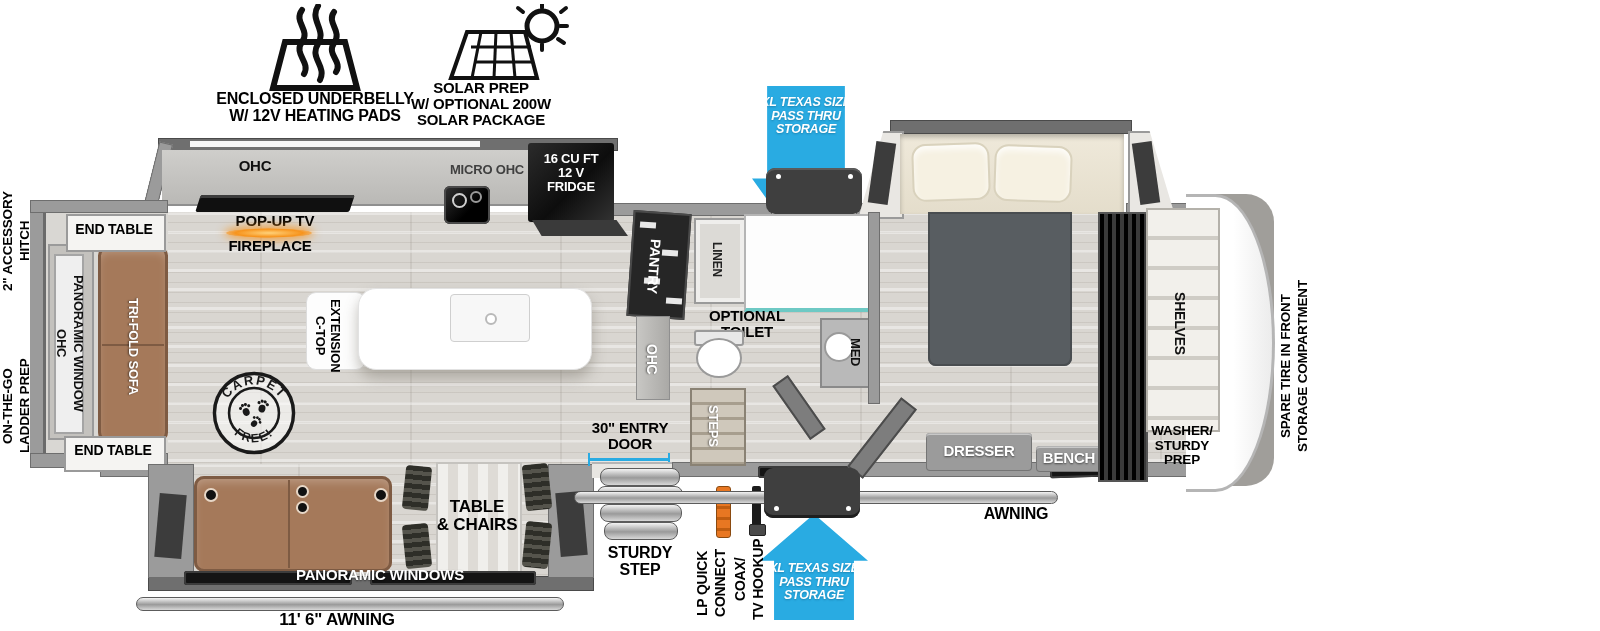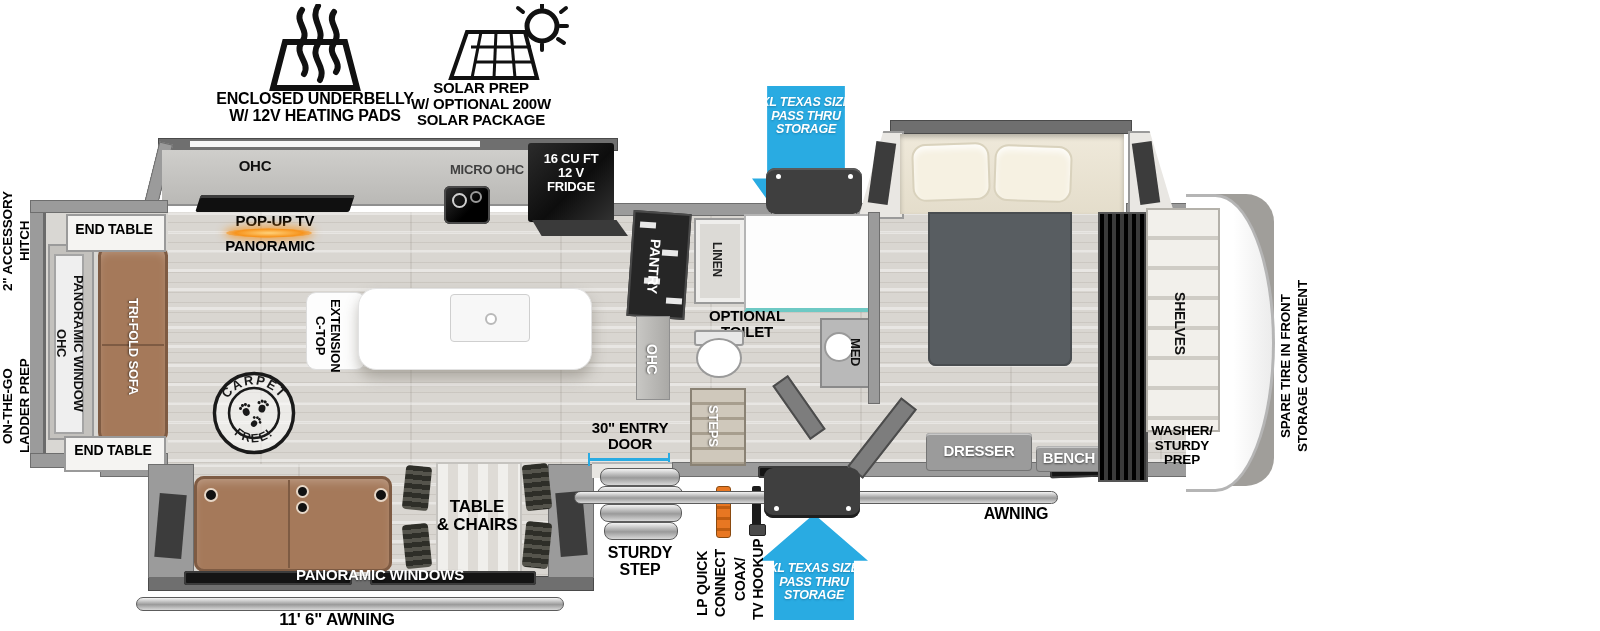--- a/index.html
+++ b/index.html
@@ -94,21 +94,21 @@
   <div class="abs darkwall" style="left:158px;top:138px;width:460px;height:13px;"></div>
   <div class="abs" style="left:190px;top:141px;width:290px;height:6px;background:#f5f5f5;"></div>
   <div class="abs wall" style="left:150px;top:142px;width:14px;height:76px;transform:rotate(14deg);"></div>
   <div class="abs" style="left:162px;top:150px;width:452px;height:56px;background:linear-gradient(180deg,#cfcecb,#b9b8b5);box-shadow:inset 0 -2px 0 #8f8f8f;"></div>
   <div class="lbl" style="left:225px;top:158px;width:60px;font-size:15px;color:#111;">OHC</div>
   <div class="lbl" style="left:432px;top:163px;width:110px;font-size:13px;color:#404040;">MICRO  OHC</div>
 
   <div class="abs" style="left:198px;top:195px;width:154px;height:17px;background:#101010;transform:skewX(-18deg);border-radius:2px;box-shadow:inset 0 3px 0 #3c3c3c;"></div>
   <div class="lbl" style="left:200px;top:213px;width:150px;font-size:15px;">POP-UP TV</div>
   <div class="abs" style="left:226px;top:228px;width:86px;height:10px;background:radial-gradient(ellipse at center,#ffd27a 0%,#f7941d 55%,rgba(247,148,29,0) 100%);border-radius:50%;box-shadow:0 0 8px 2px rgba(247,148,29,.8);"></div>
-  <div class="lbl" style="left:222px;top:238px;width:96px;font-size:15px;">PANORAMIC</div>
+  <div class="lbl" style="left:222px;top:238px;width:96px;font-size:15px;">FIREPLACE</div>
 
   <div class="abs" style="left:444px;top:186px;width:46px;height:38px;background:linear-gradient(135deg,#333 0%,#000 60%);border-radius:6px;box-shadow:inset 0 0 0 2px #4a4a4a;"></div>
   <div class="abs" style="left:452px;top:193px;width:11px;height:11px;border:2px solid #cfcfcf;border-radius:50%;"></div>
   <div class="abs" style="left:470px;top:191px;width:8px;height:8px;border:2px solid #9a9a9a;border-radius:50%;"></div>
   <div class="abs blackbox" style="left:528px;top:143px;width:86px;height:79px;border-radius:3px;"></div>
   <div class="lbl white" style="left:528px;top:152px;width:86px;font-size:13px;">16 CU FT
 12 V
 FRIDGE</div>
   <div class="abs" style="left:532px;top:220px;width:96px;height:16px;background:#3a3a3a;clip-path:polygon(0 0,88% 0,100% 100%,10% 100%);"></div>
 

